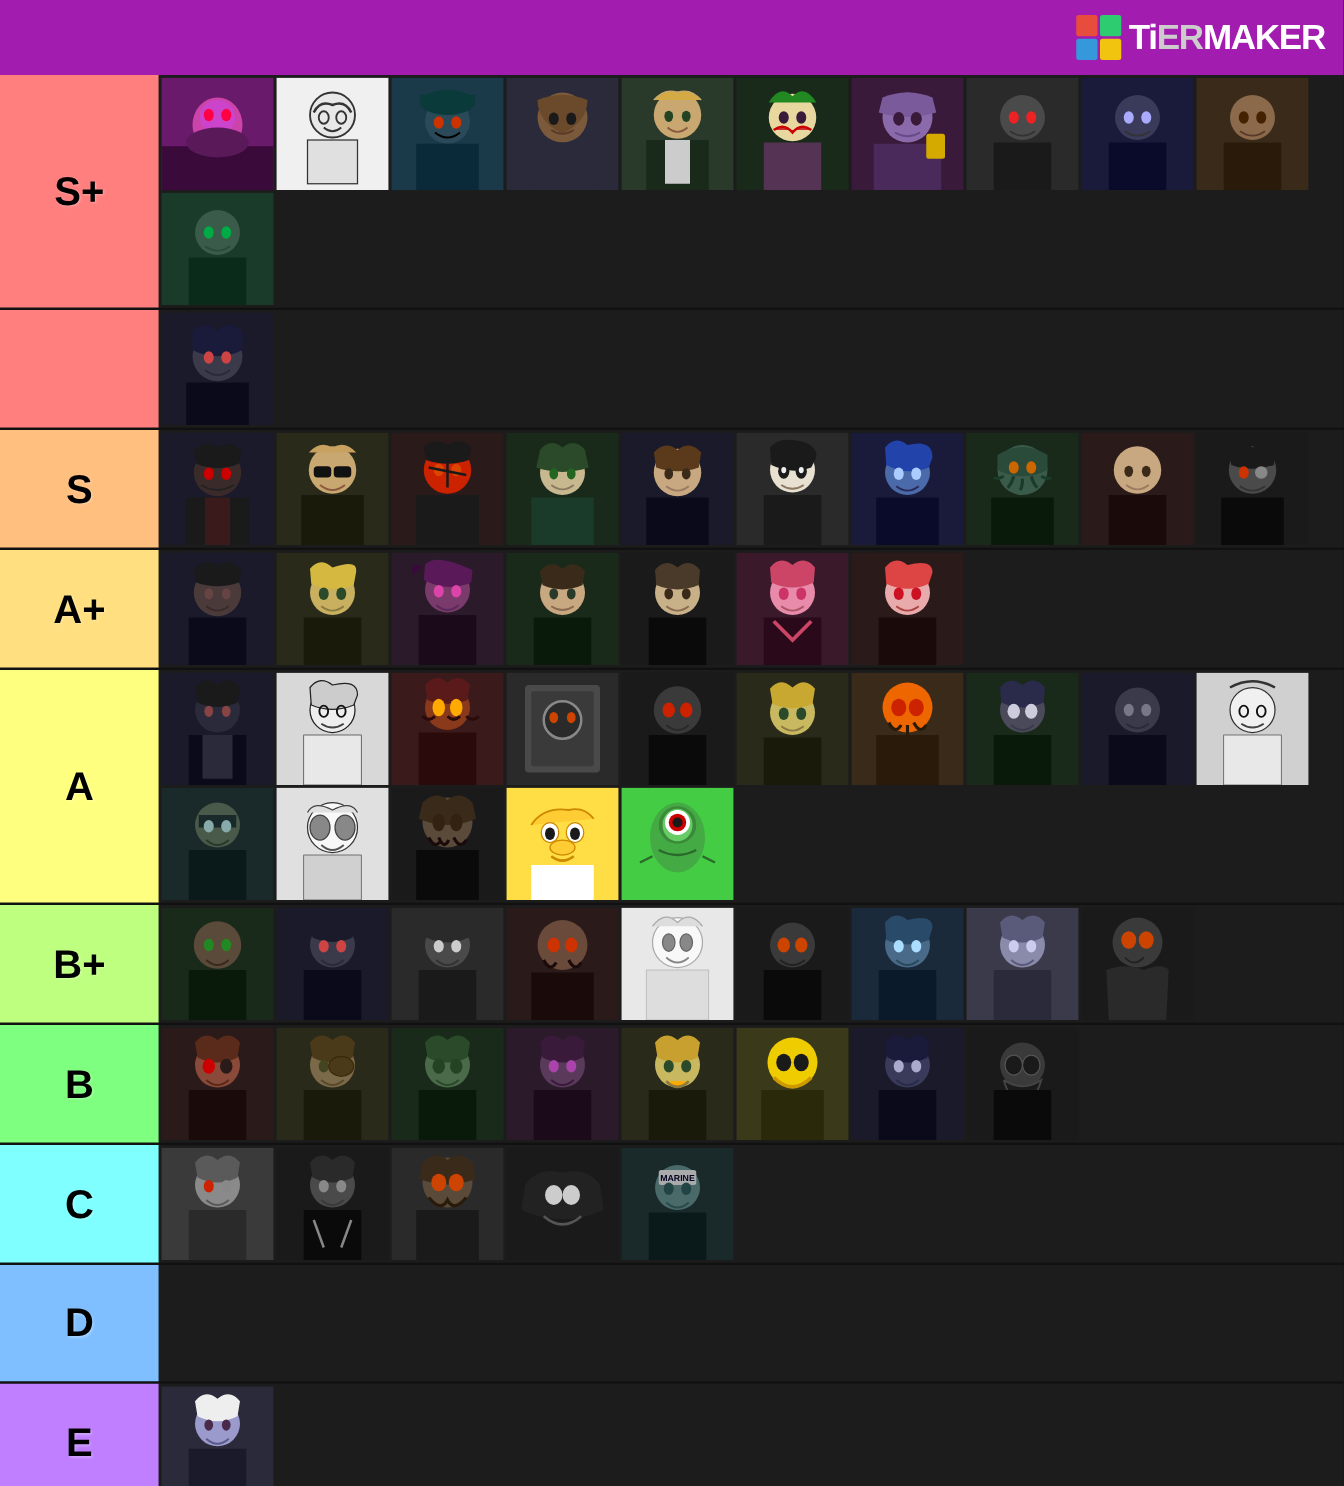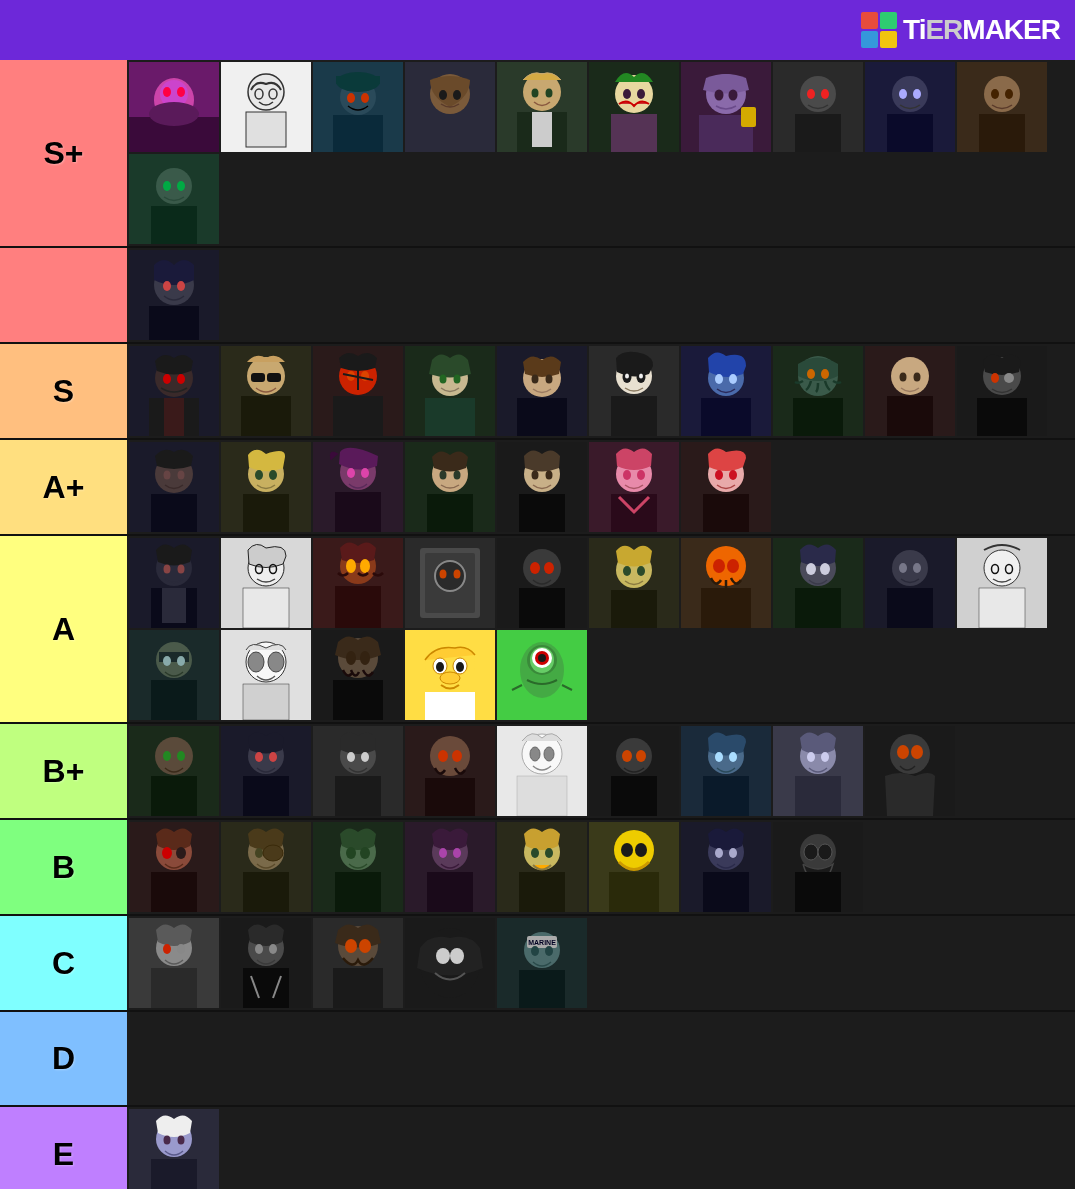--- a/index.html
+++ b/index.html
@@ -51,21 +51,21 @@
     .tier-ap { background-color: #ffdf7f; }
     .tier-a  { background-color: #ffff7f; }
     .tier-bp { background-color: #bfff7f; }
     .tier-b  { background-color: #7fff7f; }
     .tier-c  { background-color: #7fffff; }
     .tier-d  { background-color: #7fbfff; }
     .tier-e  { background-color: #bf7fff; }
 
     
     .header {
-      background: #6d28d9;
+      background: #a21caf;
       display: flex;
       align-items: center;
       justify-content: flex-end;
       padding: 12px 15px;
       height: 60px;
     }
     .tiermaker-logo {
       display: flex;
       align-items: center;
       gap: 6px;

